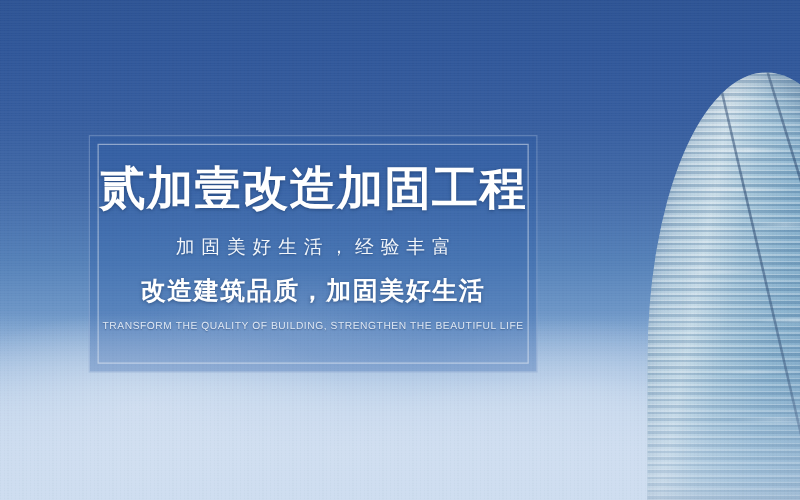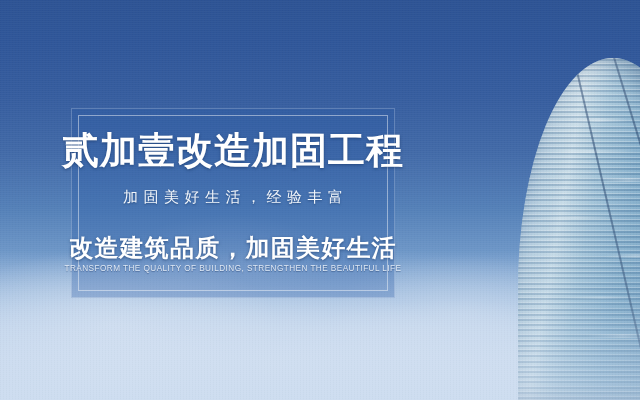--- a/index.html
+++ b/index.html
@@ -136,21 +136,21 @@
     position: absolute;
     inset: 0;
     background: linear-gradient(to bottom, rgba(255,255,255,.10) 0%, rgba(255,255,255,0) 28%, rgba(170,200,225,.18) 70%, rgba(198,216,236,.58) 100%);
   }
 
   
   .panel {
     position: absolute;
     left: 71px;
     top: 108px;
-    width: 324px;
+    width: 359px;
     height: 190px;
     background: rgba(40,88,166,0.30);
     border: 1px solid rgba(255,255,255,0.22);
     box-sizing: border-box;
   }
   .panel-inner-border {
     position: absolute;
     inset: 6px;
     border: 1px solid rgba(255,255,255,0.45);
     pointer-events: none;
@@ -179,33 +179,33 @@
     font-size: 15px;
     font-weight: 400;
     letter-spacing: 5.5px;
     margin-top: 18px;
     text-indent: 5.5px;
     text-shadow: 0 1px 2px rgba(18,45,90,.5);
     white-space: nowrap;
   }
   .tagline {
     color: #ffffff;
-    font-size: 24px;
+    font-size: 20px;
     font-weight: 700;
     letter-spacing: 1.2px;
-    margin-top: 25px;
+    margin-top: 12px;
     text-shadow: 0 1px 3px rgba(18,45,90,.55);
     white-space: nowrap;
   }
   .english {
     color: #dfe8f4;
     font-size: 8.2px;
     font-weight: 400;
     letter-spacing: .45px;
-    margin-top: 0;
+    margin-top: 10px;
     white-space: nowrap;
     text-shadow: 0 1px 1px rgba(18,45,90,.45);
   }
 </style>
 </head>
 <body>
 
 <div id="stage">
 
   <div class="sky"></div>

